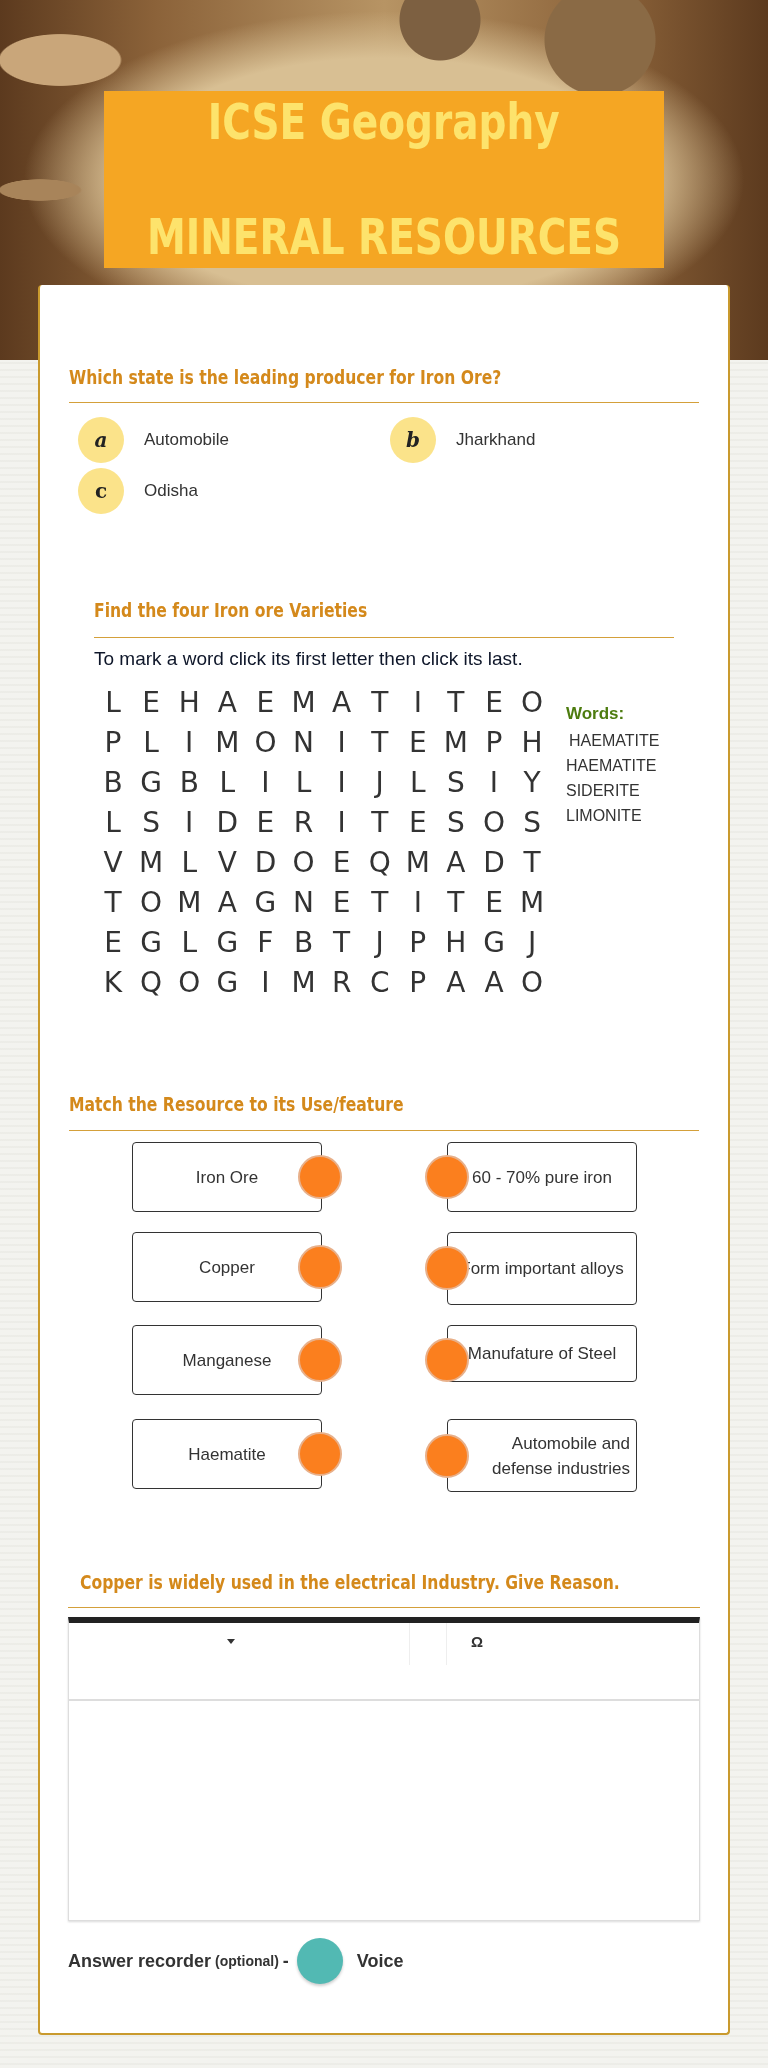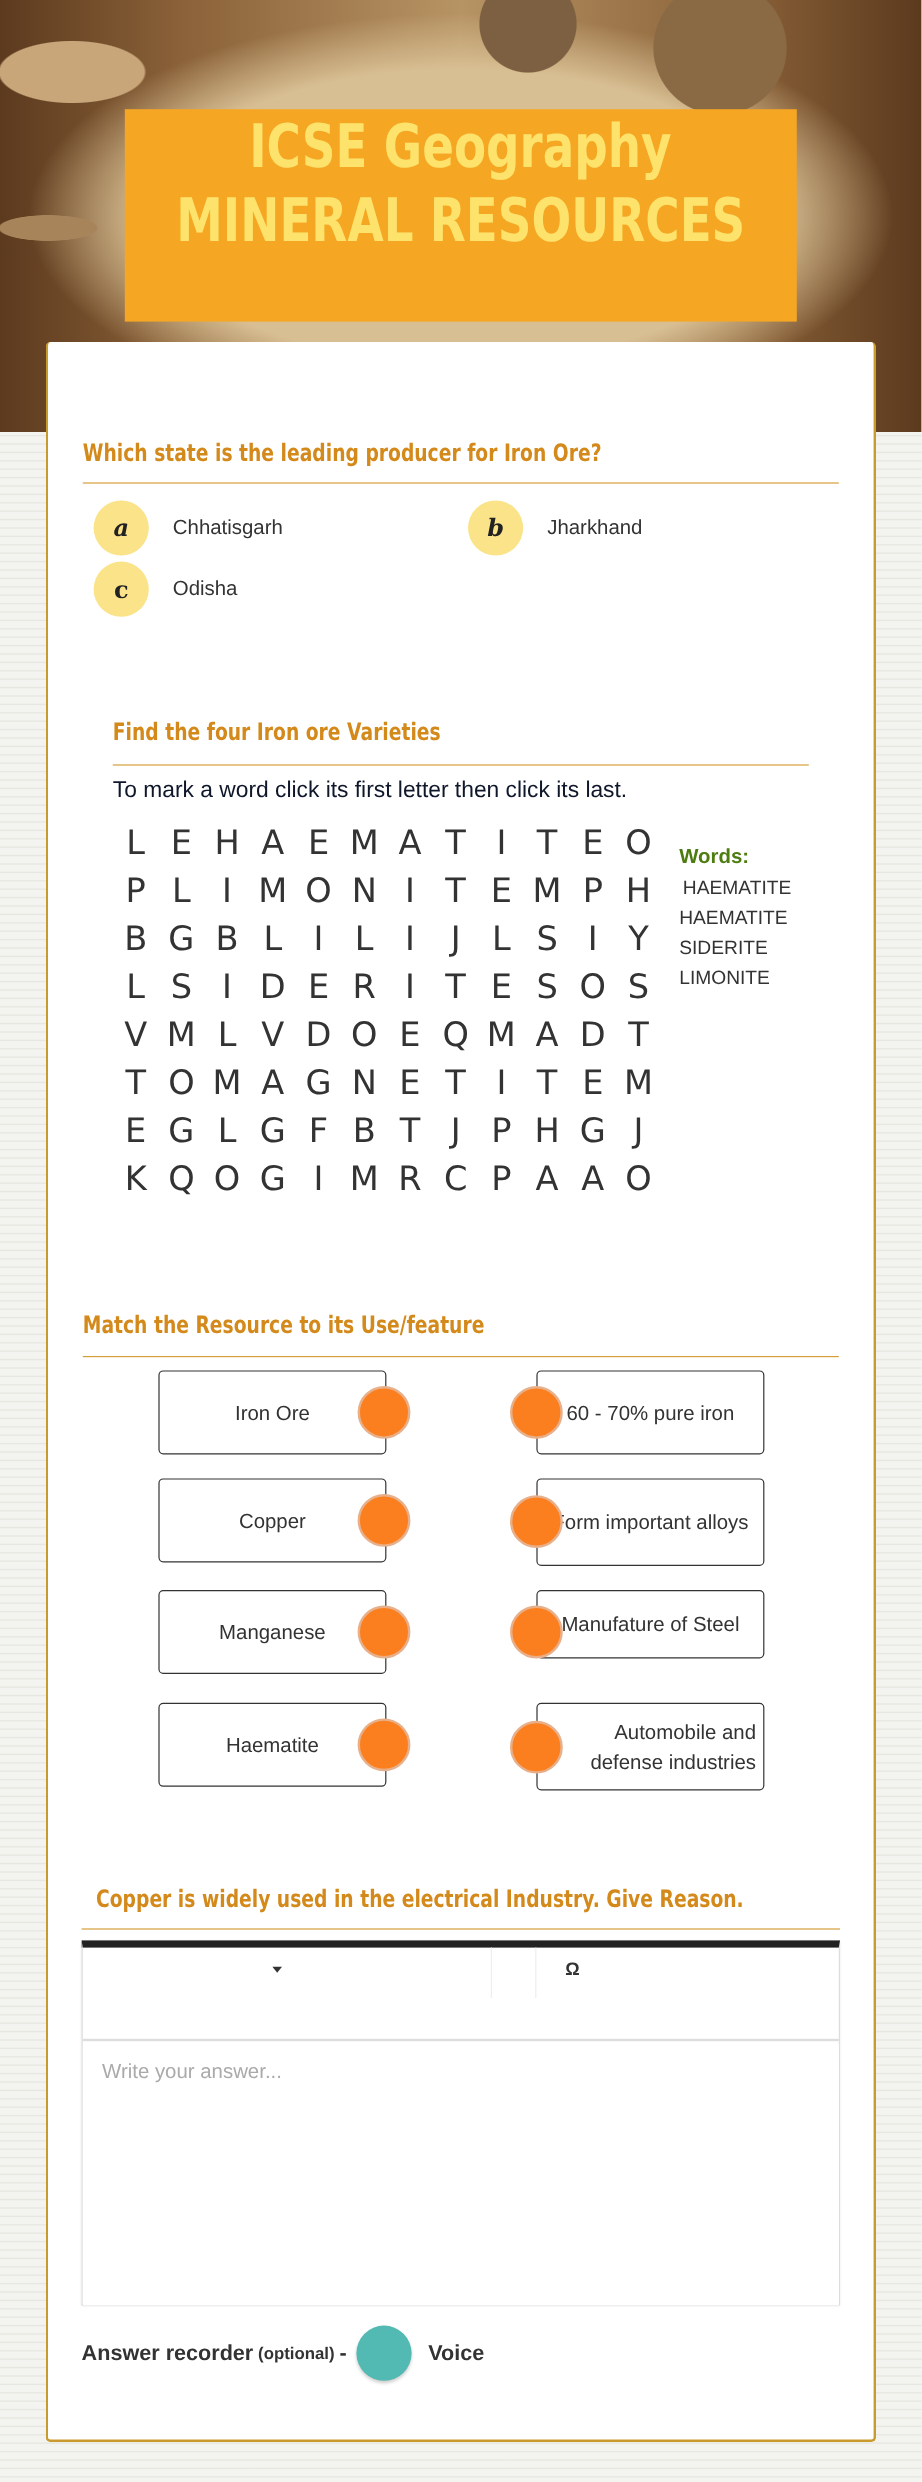--- a/index.html
+++ b/index.html
@@ -19,21 +19,21 @@
       radial-gradient(circle at 440px 20px, #7d6041 0 40px, transparent 41px),
       radial-gradient(ellipse at 60px 60px, #c9a67a 0 60px, transparent 62px),
       radial-gradient(ellipse at 180px 120px, #b48c5c 0 45px, transparent 47px),
       radial-gradient(ellipse at 40px 190px, #a8845a 0 40px, transparent 42px),
       radial-gradient(ellipse at 384px 180px, #d8bf93 0 260px, transparent 360px),
       linear-gradient(90deg, #5c3a1e 0%, #8b6239 20%, #b79464 50%, #8b6239 80%, #5c3a1e 100%);
   }
   .title-box {
     position: absolute; left: 104px; top: 91px; width: 560px; height: 177px;
     background: #f5a623;
-    display: flex; flex-direction: column; align-items: center; justify-content: flex-start;
+    display: flex; flex-direction: column; align-items: center; justify-content: space-between;
   }
   .title-line {
     font-family: "DejaVu Sans", sans-serif;
     font-weight: bold;
     color: #fde36c;
     font-size: 50px;
     line-height: 62px;
     transform: scaleX(0.78);
     letter-spacing: 0px;
     white-space: nowrap;
@@ -137,21 +137,21 @@
   <div class="title-line">MINERAL RESOURCES</div>
 </div>
 
 <div class="card"></div>
 
 <div class="q-heading" style="left:69px; top:365px;">Which state is the leading producer for Iron Ore?</div>
 <div class="q-rule" style="left:69px; top:402px; width:630px;"></div>
 
 <div class="opt" style="left:78px; top:417px;">
   <div class="opt-badge">a</div>
-  <div class="opt-text">Chhatisgarh</div>
+  <div class="opt-text">Automobile</div>
 </div>
 <div class="opt" style="left:390px; top:417px;">
   <div class="opt-badge">b</div>
   <div class="opt-text">Jharkhand</div>
 </div>
 <div class="opt" style="left:78px; top:468px;">
   <div class="opt-badge" style="font-style:normal;">c</div>
   <div class="opt-text">Odisha</div>
 </div>
 
@@ -310,21 +310,20 @@
 
 <div class="editor">
   <div class="toolbar">
     <div class="tb-dropdown">
       <span class="tb-caret"></span>
     </div>
     <div class="tb-sep1"></div>
     <div class="tb-sep2"></div>
     <div class="tb-omega">Ω</div>
   </div>
-  <textarea class="answer-area" placeholder="Write your answer..." style=""></textarea>
 </div>
 
 <div class="recorder">
   <span class="rec-label">Answer recorder</span>
   <span class="rec-opt">(optional)</span>
   <span class="rec-dash">-</span>
   <span class="rec-btn"></span>
   <span class="rec-voice">Voice</span>
 </div>
 

